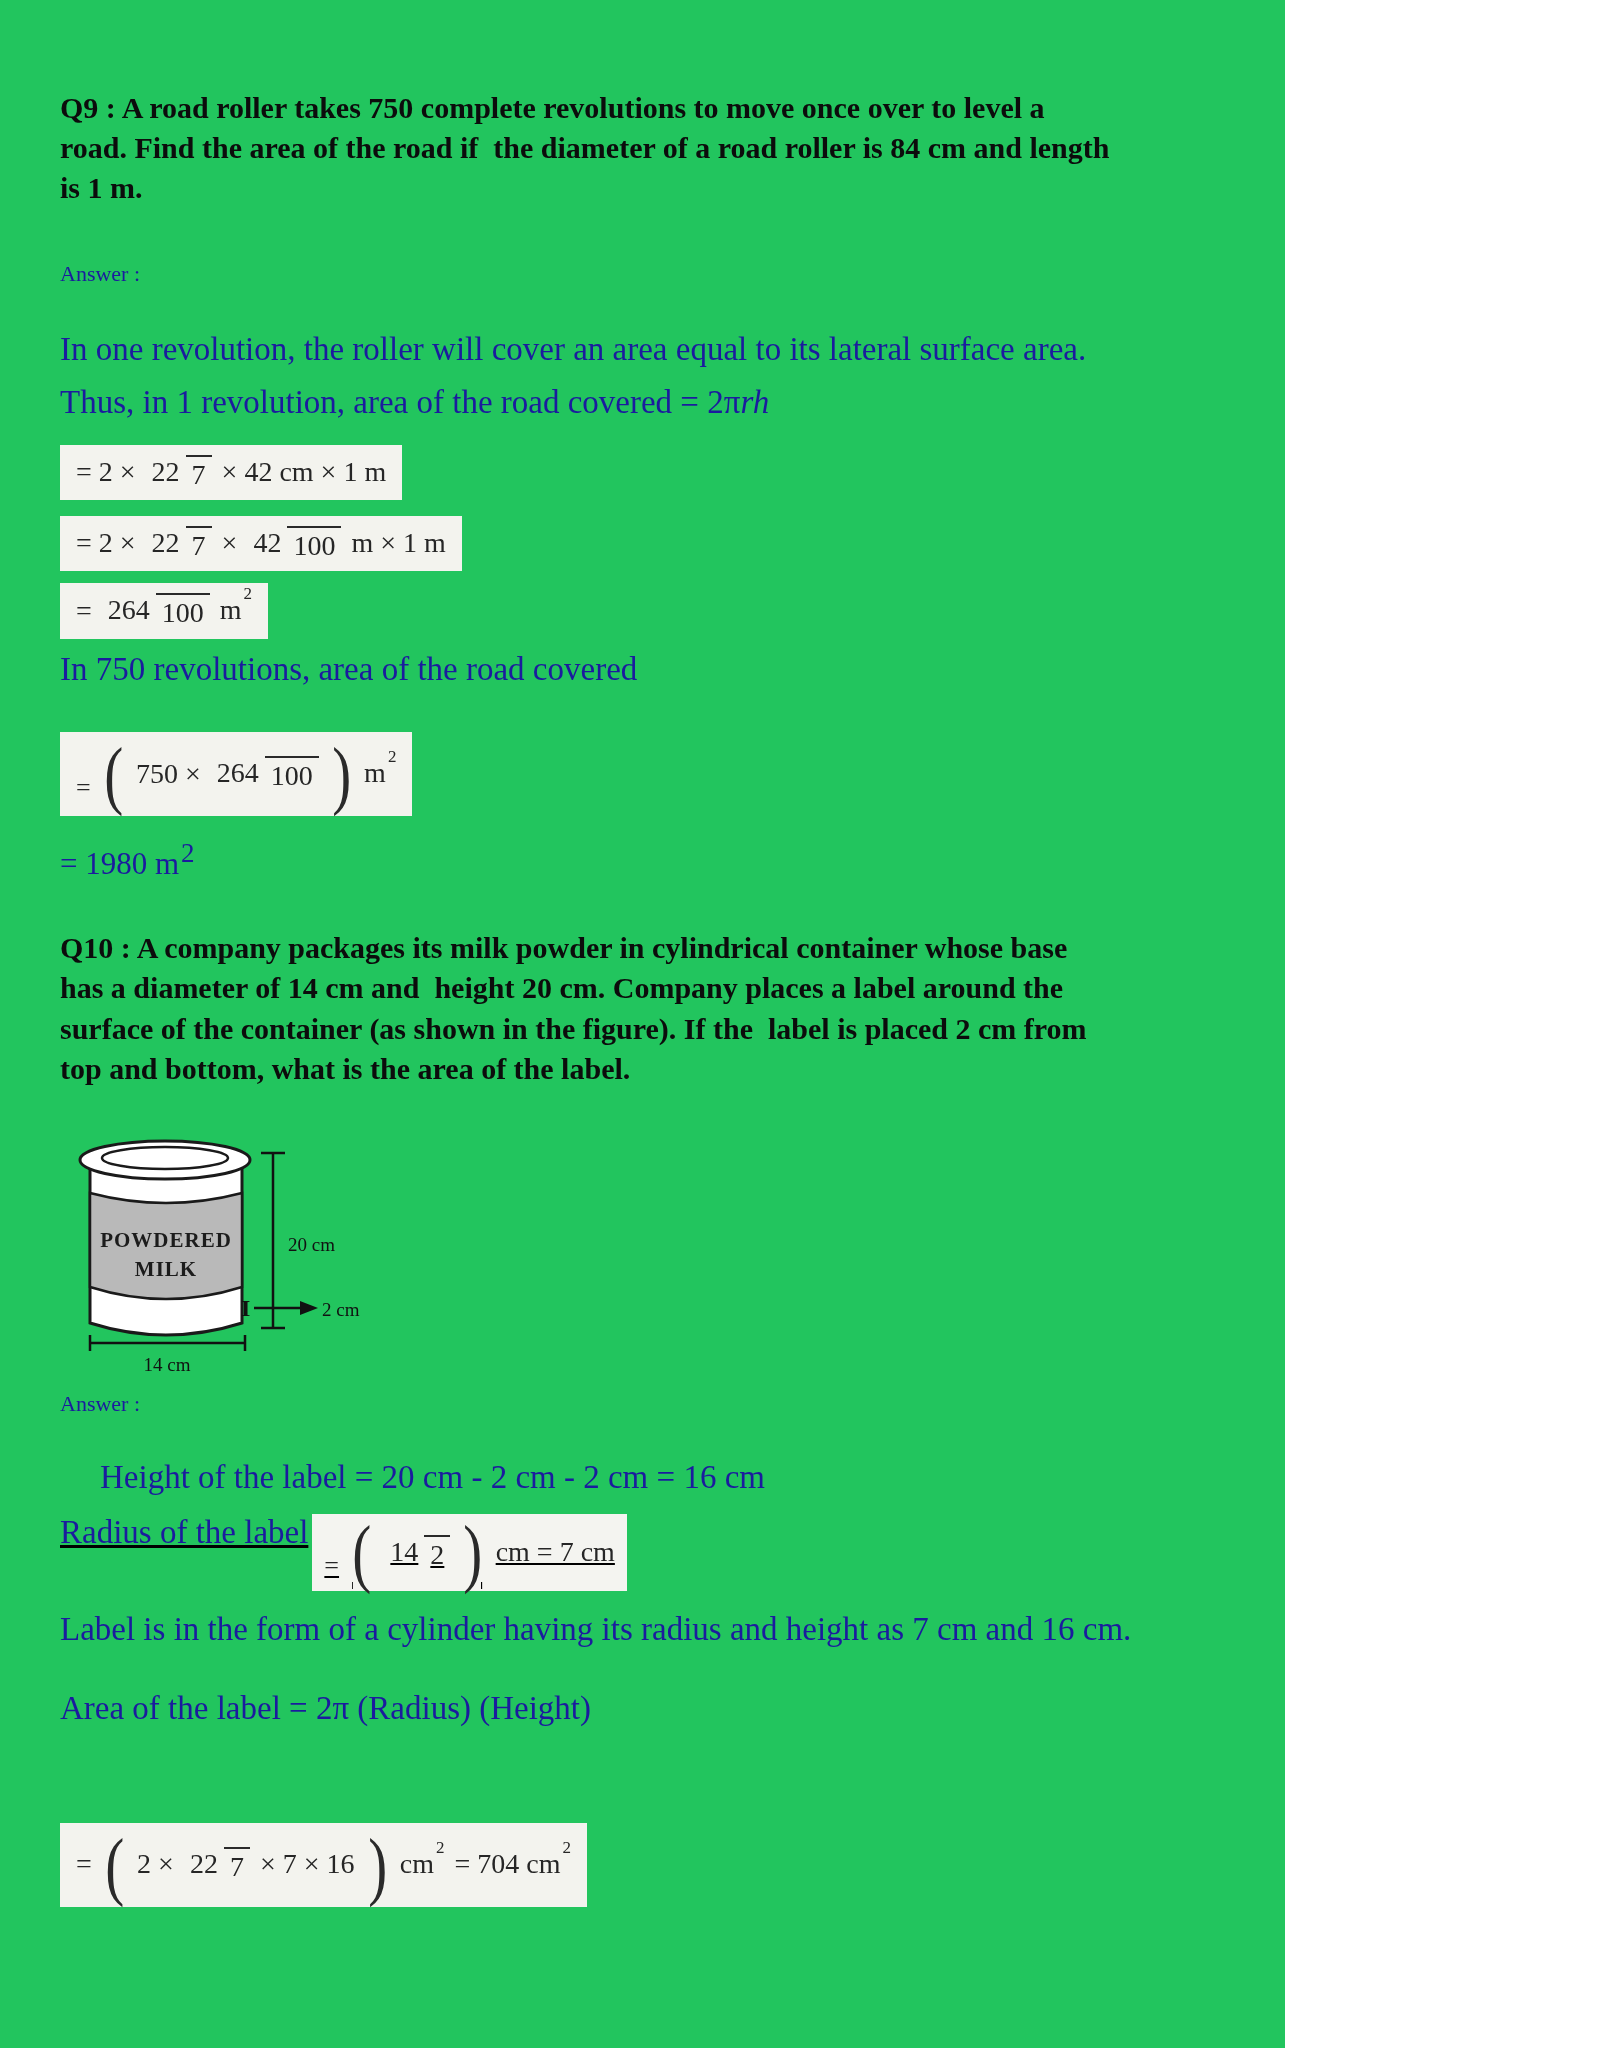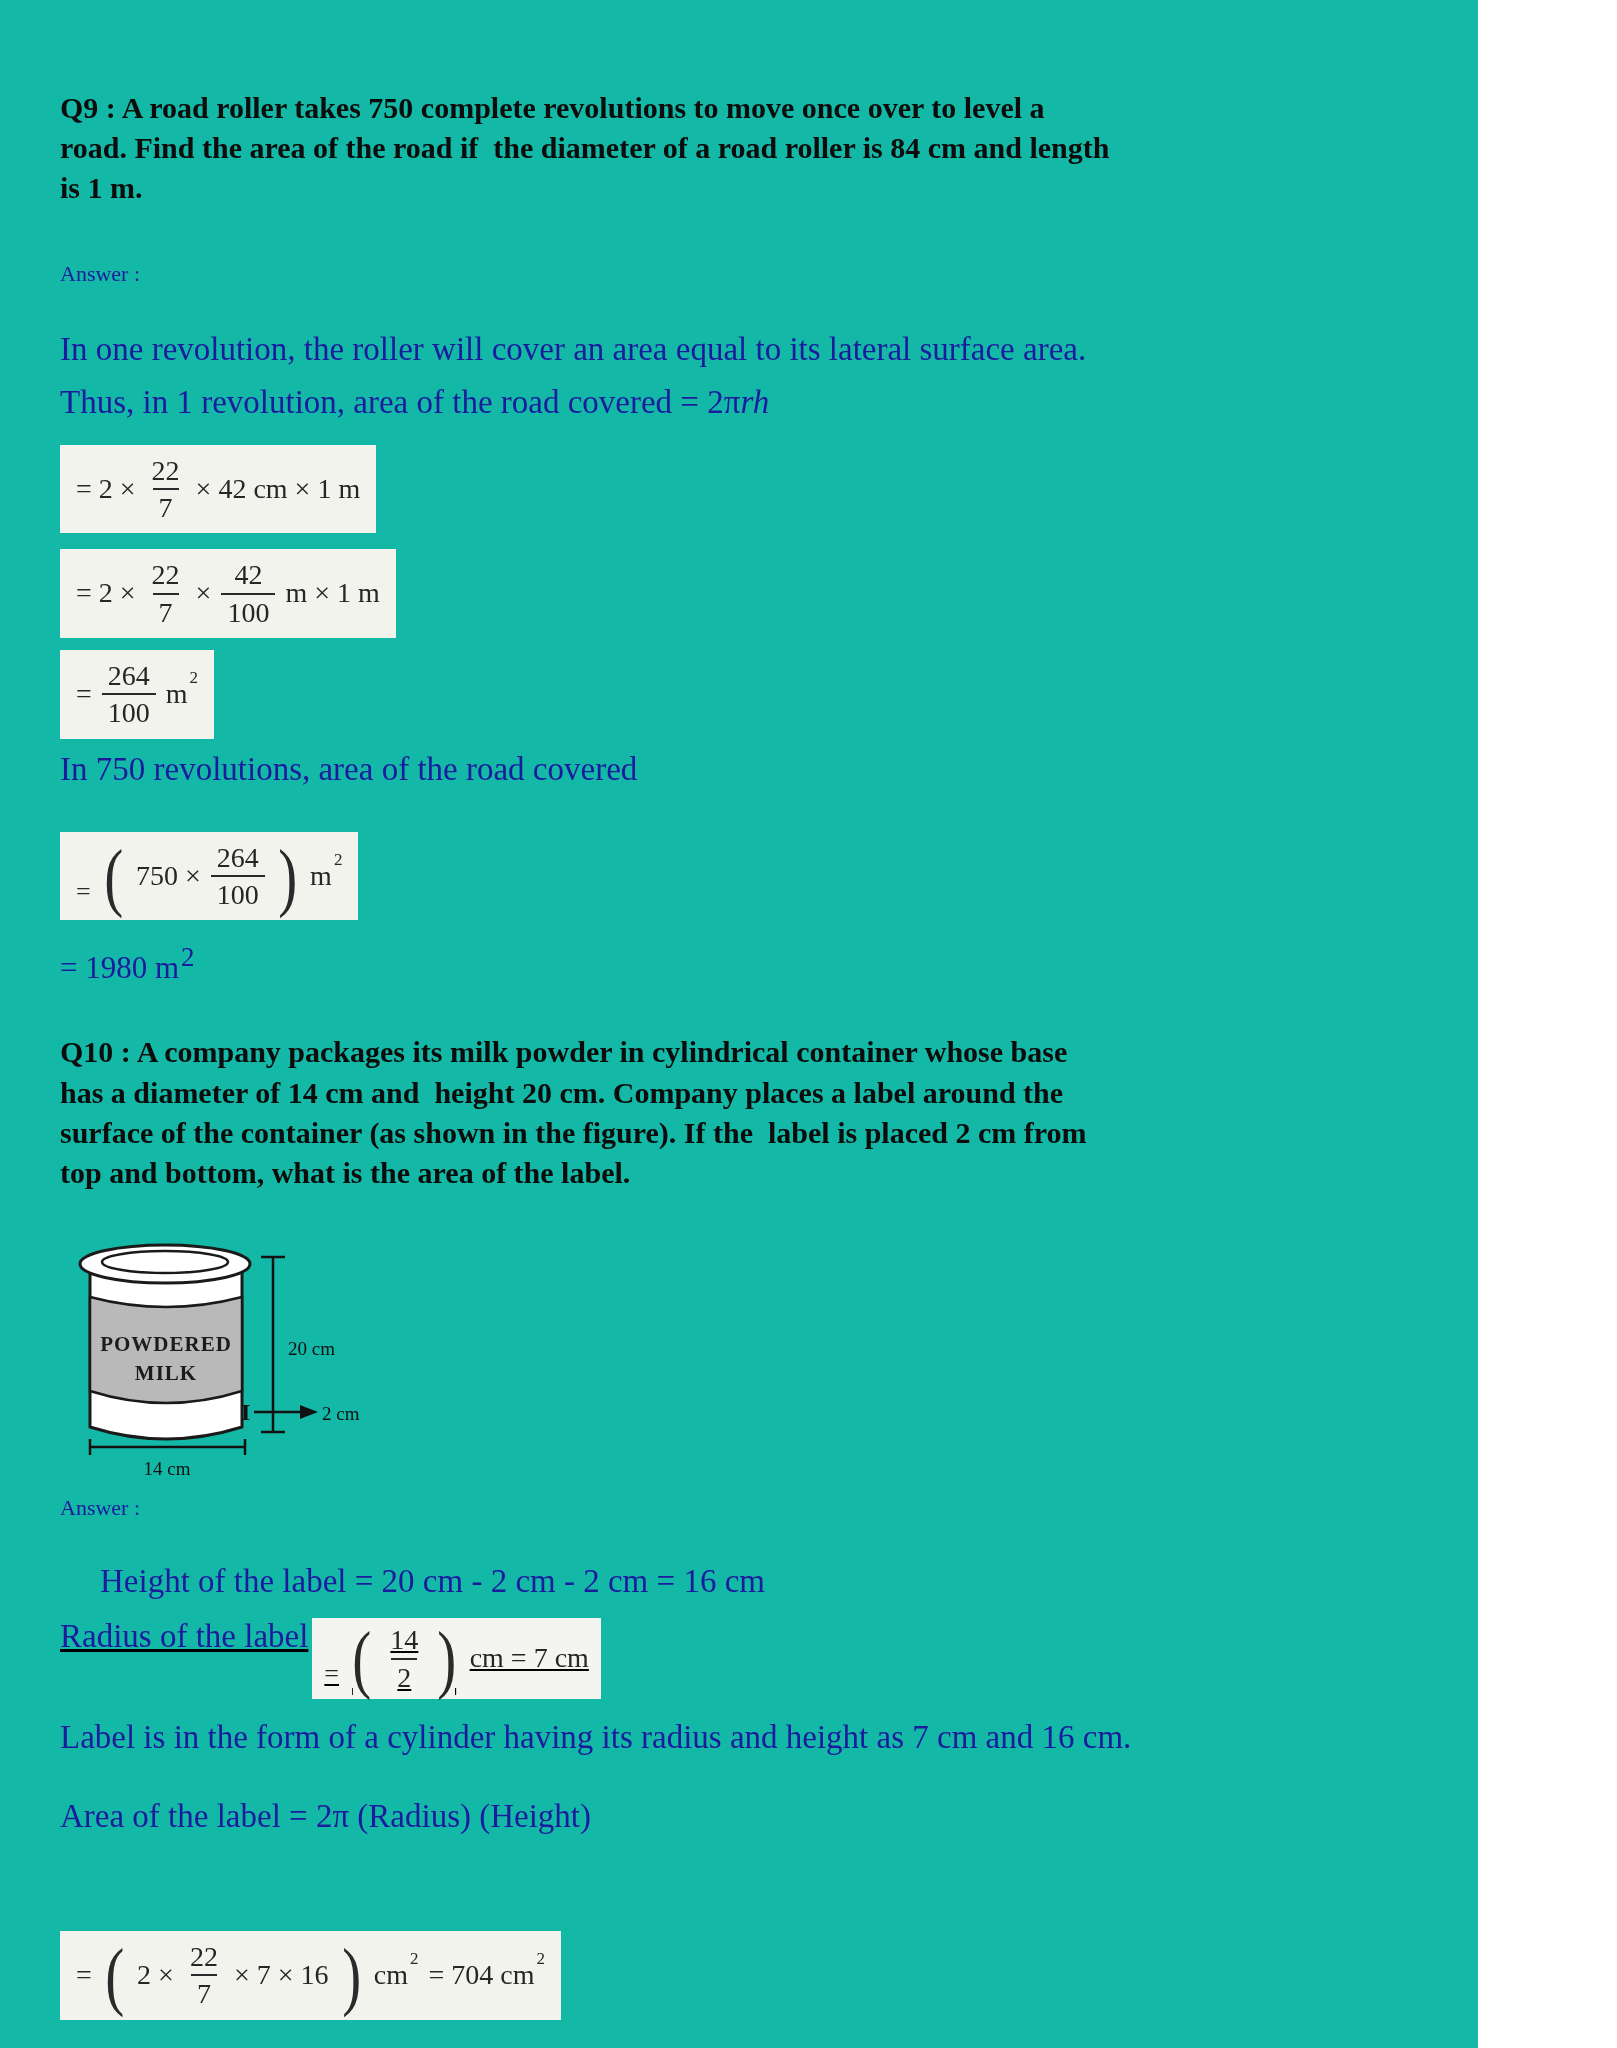--- a/index.html
+++ b/index.html
@@ -1,35 +1,35 @@
 <!DOCTYPE html>
 <html><head>
 <meta charset="utf-8">
 <style>
   html,body { margin:0; padding:0; background:#ffffff; }
   .page {
-    position:relative; width:1478px; height:2048px; overflow:hidden;
-    background:#14b8a6; box-sizing:border-box;
+    position:relative; width:1285px; height:2048px; overflow:hidden;
+    background:#22c55e; box-sizing:border-box;
     padding:88px 60px 0 60px;
     font-family:"Liberation Serif", serif;
   }
   
   .qhead { margin:0; font-size:30px; font-weight:bold; color:#0c0c0c; line-height:1.34; }
   .qhead .hline { display:block; white-space:pre-wrap; }
   
   .blue { margin:0; font-size:33px; color:#1b1b9e; white-space:pre-wrap; }
   .answer { margin:0; font-size:22px; color:#1b1b9e; }
   .blue i { font-style:italic; }
   
   .eq {
     display:inline-flex; align-items:center; gap:10px;
     background:#f3f3ee; padding:10px 16px;
     font-size:28px; color:#262626; line-height:1.1;
   }
-  .frac { display:inline-flex; flex-direction:column; align-items:center; line-height:1.12; }
+  .frac { display:inline-flex; flex-direction:row; align-items:center; line-height:1.12; }
   .frac .num { padding:0 6px 2px 6px; }
   .frac .den { border-top:2px solid #2a2a2a; padding:2px 6px 0 6px; }
   .bigp { font-size:76px; font-weight:400; line-height:0.85; color:#2a2a2a; transform:scaleX(0.75); }
   .loweq { align-self:flex-end; padding-bottom:4px; font-size:26px; }
   .u { white-space:nowrap; }
   .sup { font-size:17px; vertical-align:super; position:relative; top:-10px; margin-left:2px; }
   .result { font-size:31px; margin-top:30px; }
   .bigsup { font-size:27px; position:relative; top:-12px; margin-left:2px; }
   
   .m-answer1 { margin-top:52px; }

